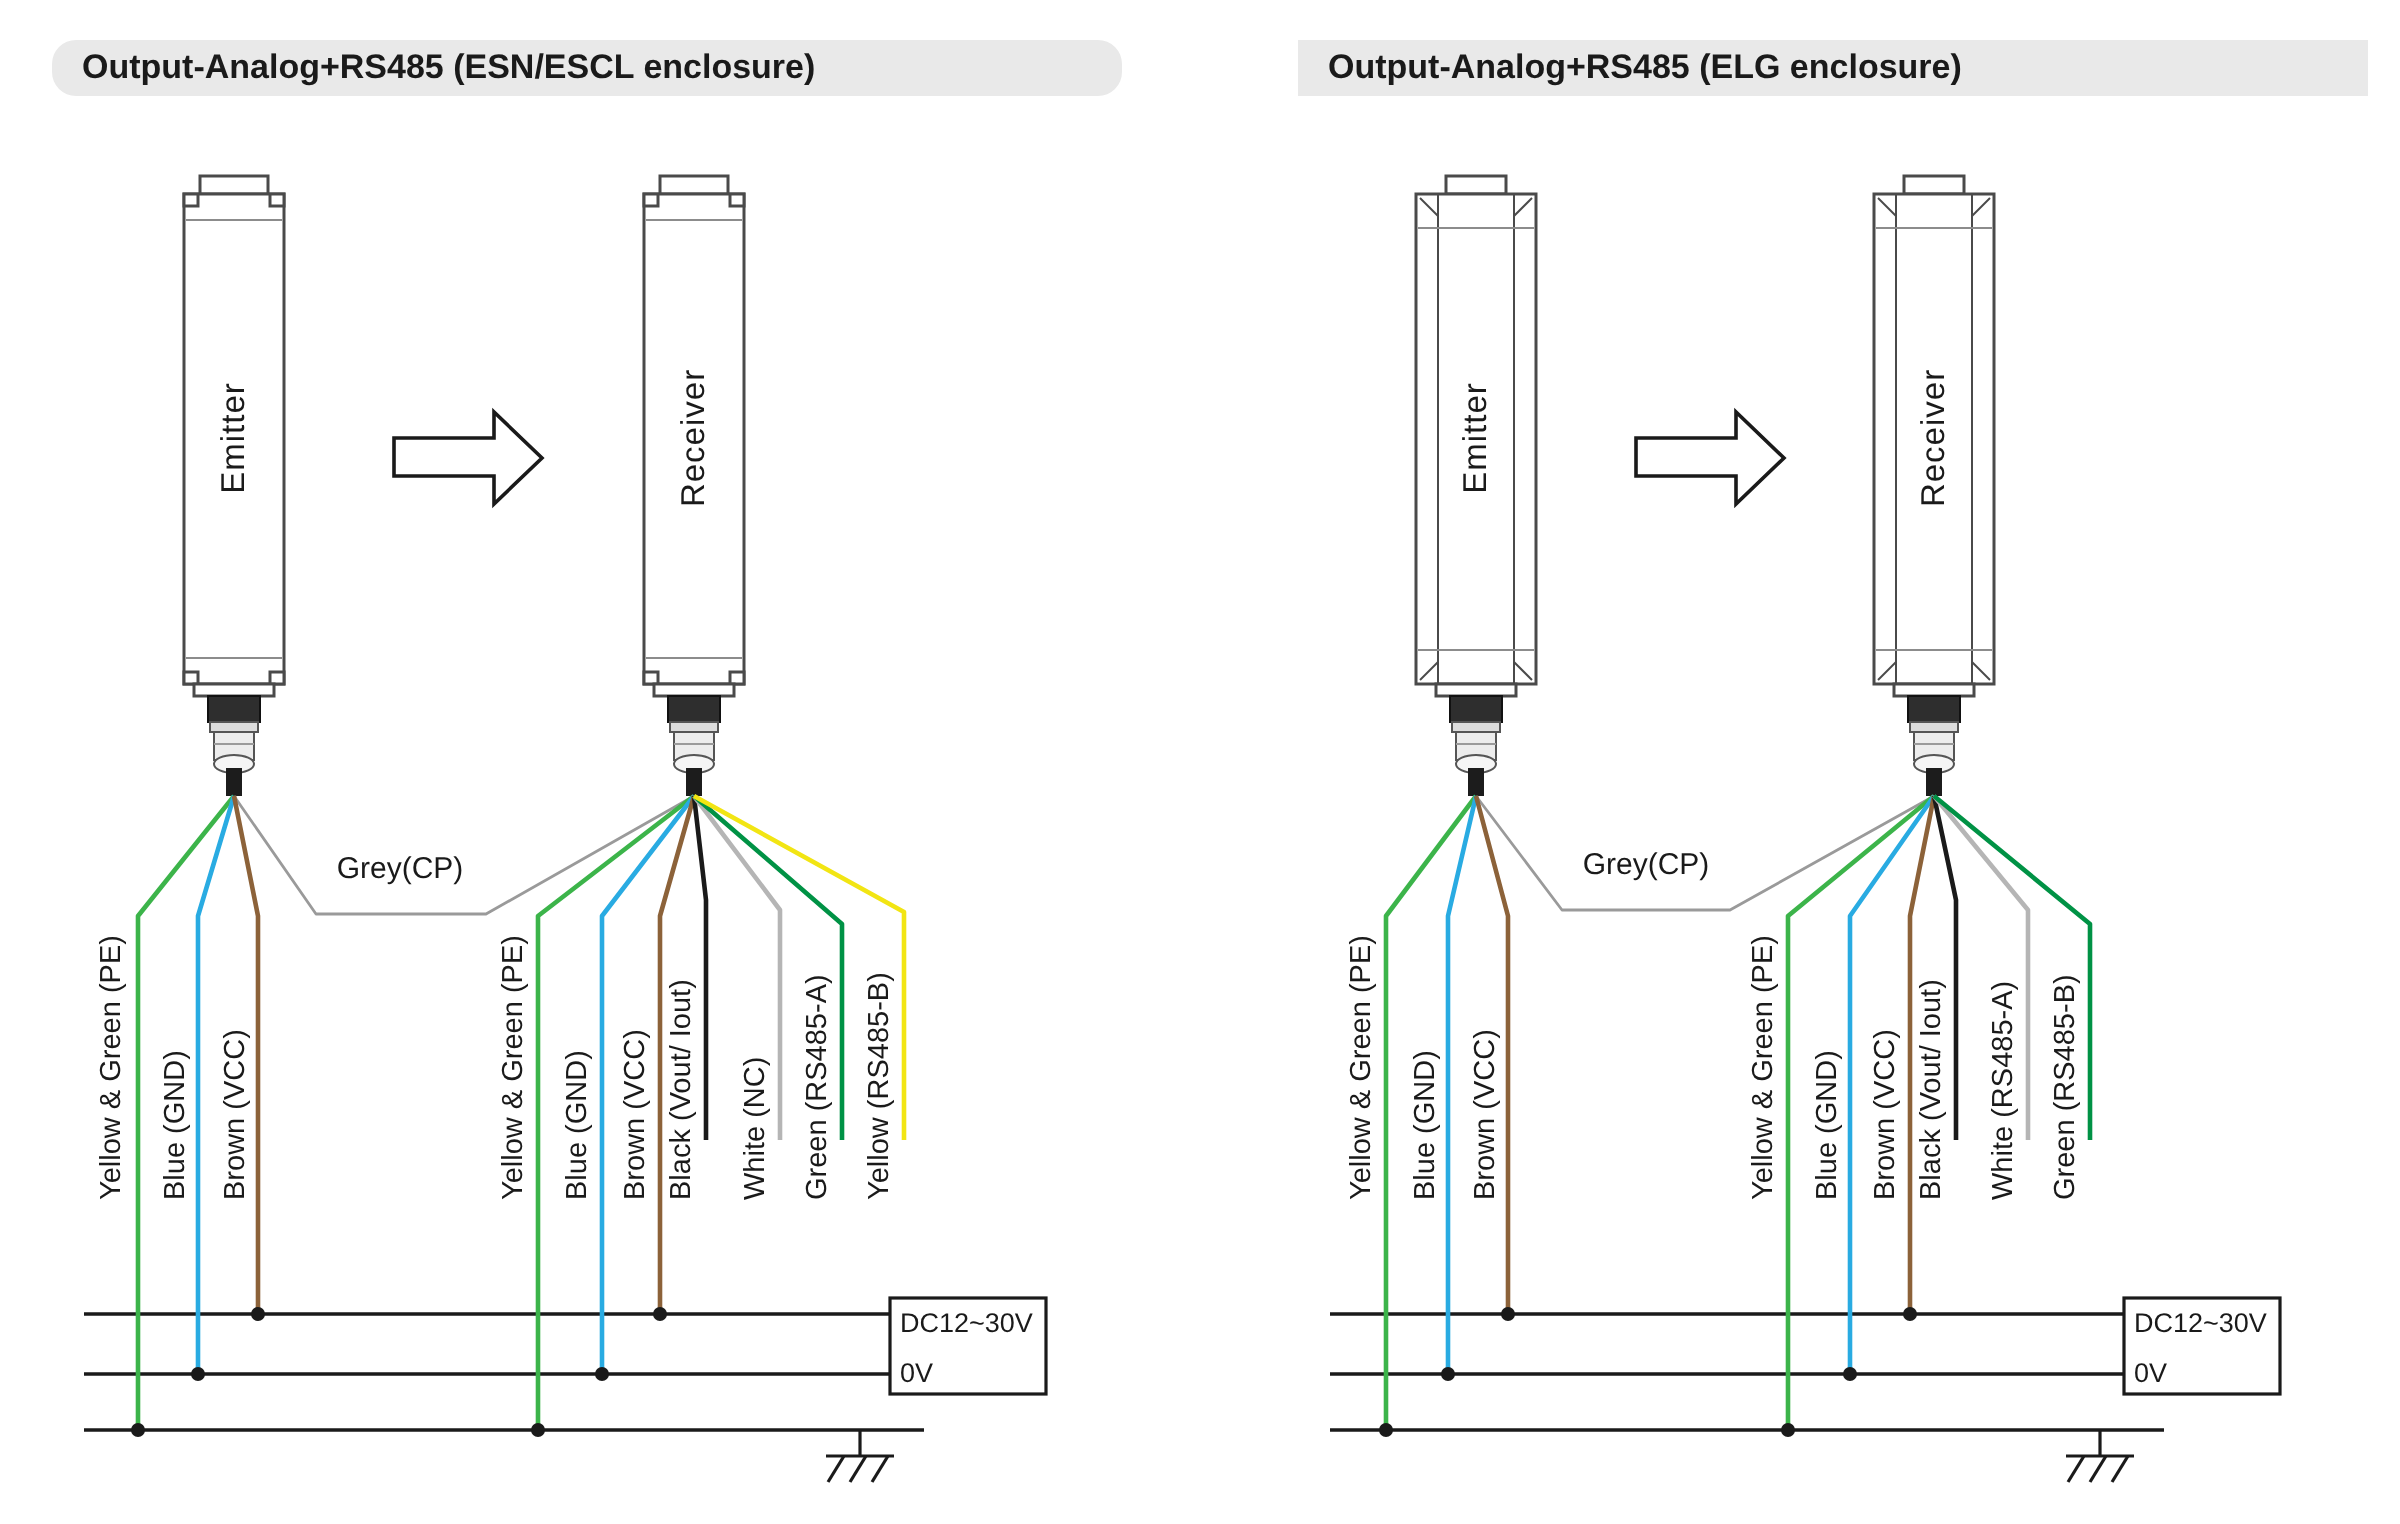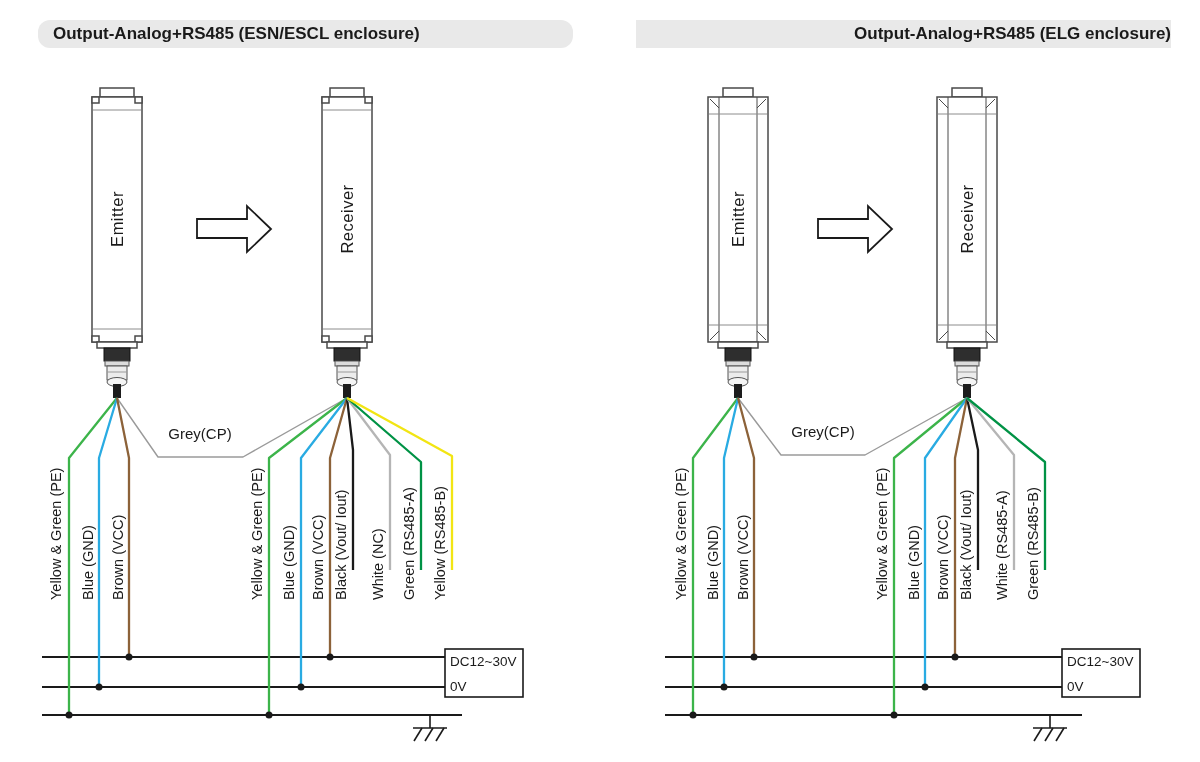--- a/index.html
+++ b/index.html
@@ -21,22 +21,22 @@
   .cp-label{font-size:15px;}
   .pb-label{font-size:13.5px;}
   .dot{fill:#1a1a1a;}
   .gnd{stroke:#1a1a1a;stroke-width:1.6;fill:none;}
 </style>
 </head>
 <body>
 
 <div class="canvas">
 
-  <div class="hdr" style="left:38px;border-radius:12px;">Output-Analog+RS485 (ESN/ESCL enclosure)</div>
-  <div class="hdr" style="left:636px;text-align:right;">Output-Analog+RS485 (ELG enclosure)</div>
+  <div class="hdr" style="left:26px;border-radius:12px;">Output-Analog+RS485 (ESN/ESCL enclosure)</div>
+  <div class="hdr" style="left:649px;">Output-Analog+RS485 (ELG enclosure)</div>
 
   <svg width="1200" height="762" viewBox="0 0 1200 762">
 
     <g>
 
       <g>
         <rect class="dev" x="100" y="88" width="34" height="9"></rect>
         <rect class="dev" x="92" y="97" width="50" height="245"></rect>
         <rect class="dev" x="92" y="97" width="7" height="6"></rect>
         <rect class="dev" x="135" y="97" width="7" height="6"></rect>

